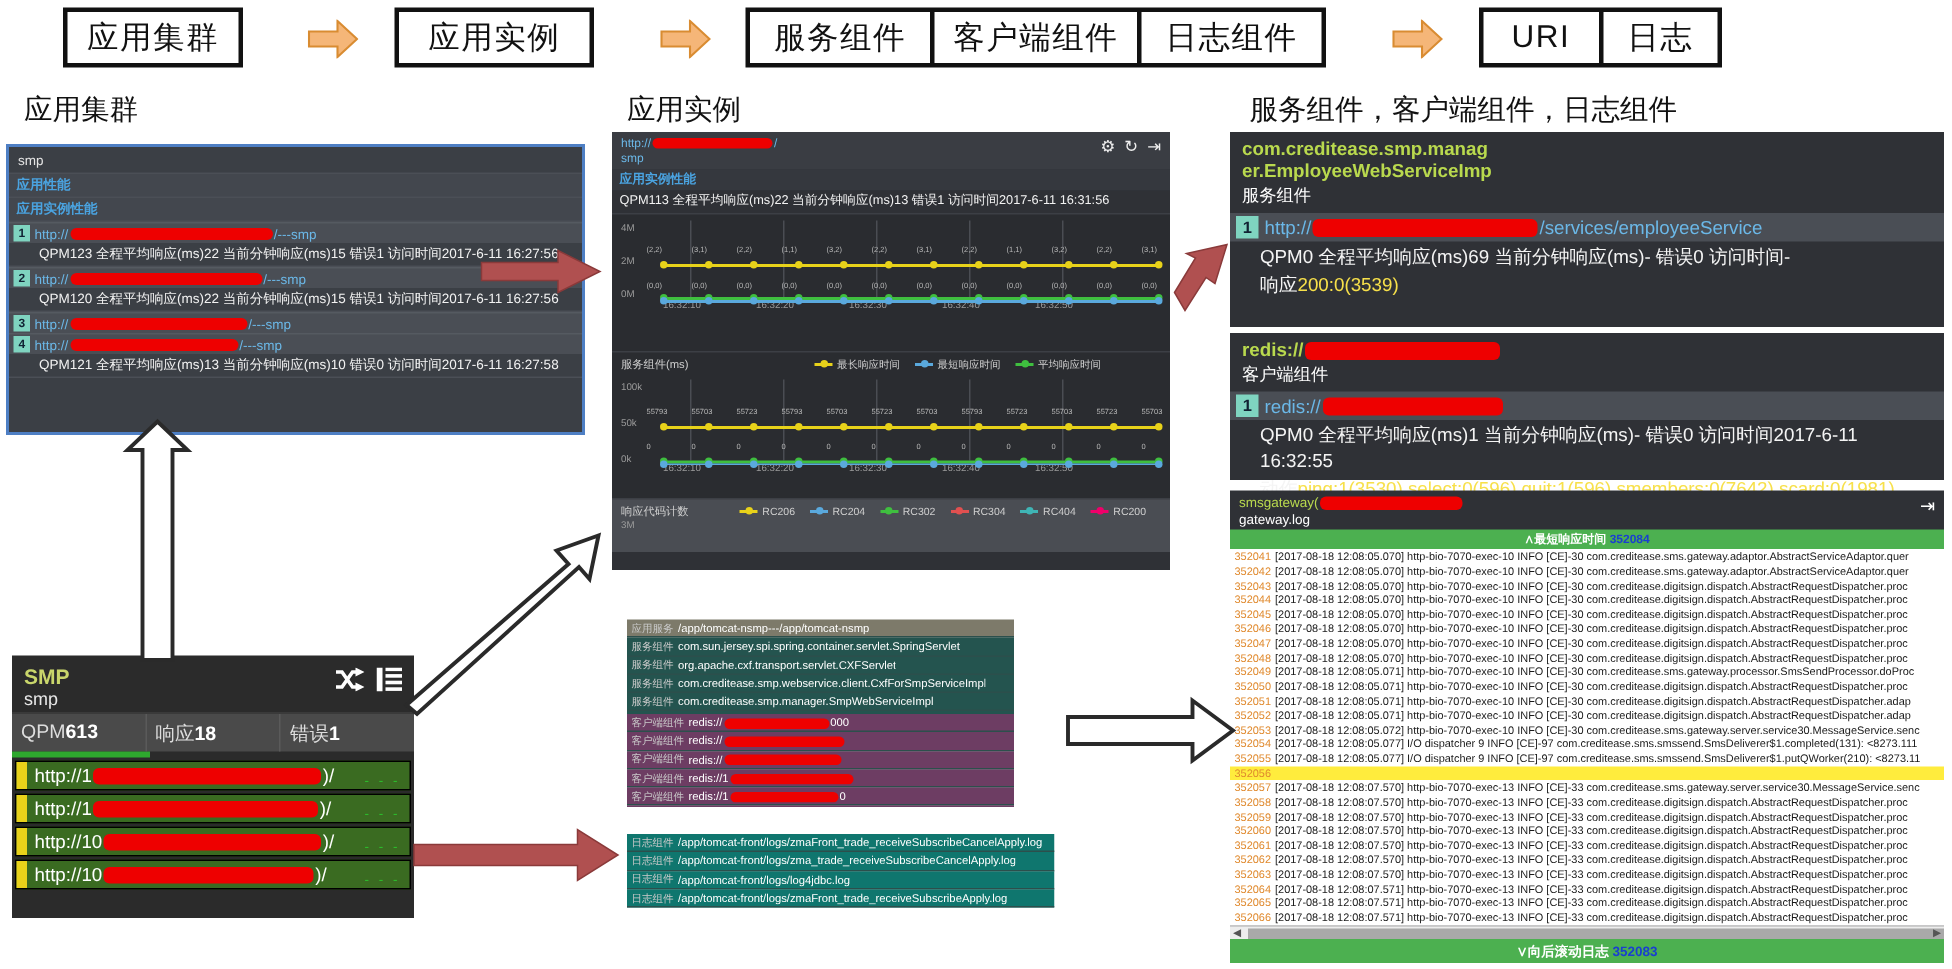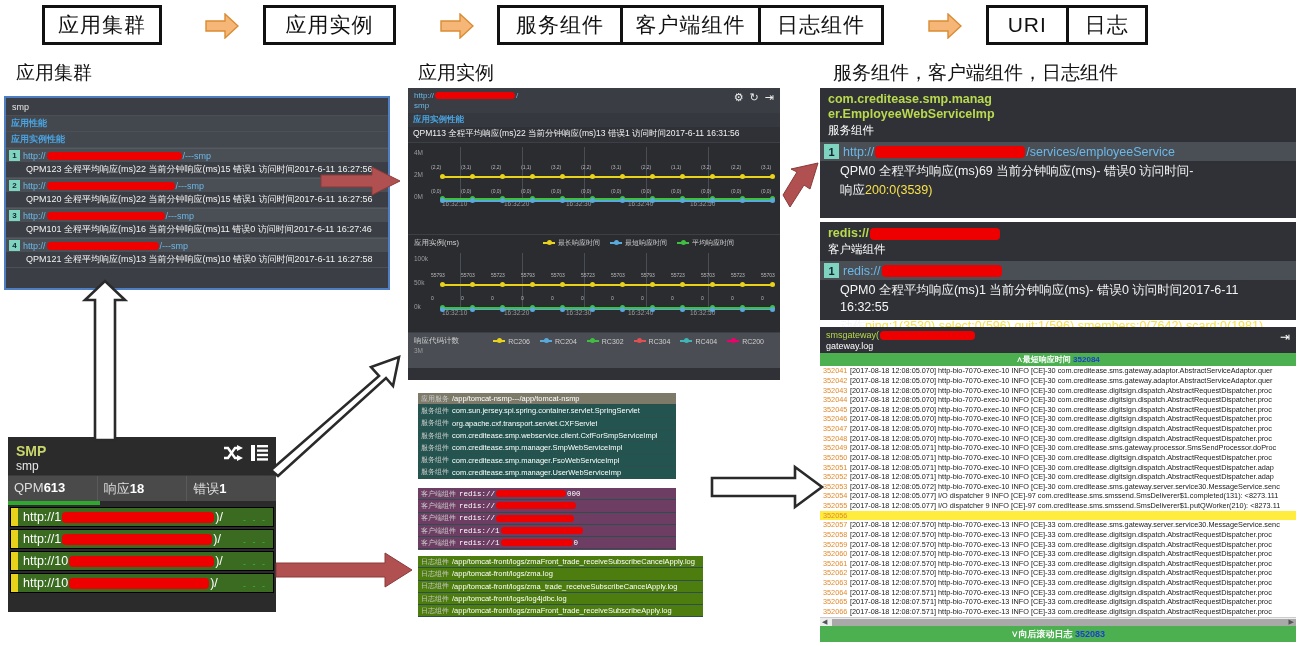--- a/index.html
+++ b/index.html
@@ -100,25 +100,25 @@
   .pval { position:absolute; font-size:5px; color:#b9b9b9; white-space:nowrap; }
   .xtick { position:absolute; font-size:6.5px; color:#9b9b9b; }
   .vgrid { position:absolute; width:1px; background:#4a4d53; }
 
   
   #comp-list { left:418px; top:393px; width:258px; height:123px; font-size:7.5px;
       overflow:hidden; }
   .comp-row { display:flex; align-items:center; height:12.3px; border-bottom:1px solid #2c4f4c; }
   .comp-tag { color:#c9c9c9; font-size:7px; padding:0 3px; flex:0 0 auto; }
   .comp-txt { color:#ffffff; font-size:7.5px; white-space:nowrap; overflow:hidden; }
-  .r-app { background:#7d7a6a; }
+  .r-app { background:#7d7a6a;margin-top:20px; }
   .r-svc { background:#24544f; }
   .r-cli { background:#6d3d63; }
-  .r-log { background:#4d7c0f; }
-  #cli-list { left:418px; top:488px; width:258px; height:62px; font-size:7.5px; overflow:hidden;font-family:Liberation Mono, monospace; }
+  .r-log { background:#0f766e; }
+  #cli-list { left:418px; top:476px; width:258px; height:62px; font-size:7.5px; overflow:hidden; }
   #log-list { left:418px; top:556px; width:285px; height:70px; font-size:7.5px; overflow:hidden; }
 
   
   #svc-panel { left:820px; top:88px; width:476px; height:130px; background:#2f3136; color:#e8e8e8; }
   #cli-panel { left:820px; top:222px; width:476px; height:98px; background:#2f3136; color:#e8e8e8; }
   .rp-title { color:#b9d94e; font-size:12.5px; line-height:1.2; padding:4px 8px 0 8px; font-weight:bold; }
   .rp-kind { color:#fff; font-size:11.5px; padding:1px 8px 4px 8px; }
   .rp-row { display:flex; align-items:center; background:#4a4e55; padding:2px 4px; }
   .rp-badge { background:#7fd4c0; color:#123; font-weight:bold; font-size:11px; width:15px;
       height:15px; display:flex; align-items:center; justify-content:center; margin-right:4px; flex:0 0 auto; }
@@ -199,21 +199,20 @@
       <div class="inst-detail">QPM123  全程平均响应(ms)22  当前分钟响应(ms)15  错误1  访问时间2017-6-11 16:27:56</div>
       <div class="inst-row">
         <span class="inst-badge">2</span>
         <span class="inst-url">http://<span class="redact" style="width:128px"></span>/---smp</span>
       </div>
       <div class="inst-detail">QPM120  全程平均响应(ms)22  当前分钟响应(ms)15  错误1  访问时间2017-6-11 16:27:56</div>
       <div class="inst-row">
         <span class="inst-badge">3</span>
         <span class="inst-url">http://<span class="redact" style="width:118px"></span>/---smp</span>
       </div>
-      <div class="inst-detail">QPM101  全程平均响应(ms)16  当前分钟响应(ms)11  错误0  访问时间2017-6-11 16:27:46</div>
       <div class="inst-row">
         <span class="inst-badge">4</span>
         <span class="inst-url">http://<span class="redact" style="width:112px"></span>/---smp</span>
       </div>
       <div class="inst-detail">QPM121  全程平均响应(ms)13  当前分钟响应(ms)10  错误0  访问时间2017-6-11 16:27:58</div>
     </div>
 
   <div class="cp-footer">
     
     
@@ -363,21 +362,21 @@
         <span class="pval" style="left: 293px; top: 45px;">(0,0)</span>
         <div class="pdot" style="left: 331.5px; top: 55.3px; background: rgb(90, 169, 221);"></div>
         <span class="pval" style="left: 323px; top: 45px;">(0,0)</span>
         <div class="pdot" style="left: 361.5px; top: 55.3px; background: rgb(90, 169, 221);"></div>
         <span class="pval" style="left: 353px; top: 45px;">(0,0)</span>
       </div>
   </div>
 
   <div class="chart-block" style="height:98px;">
     <div class="chart-hdr">
-      <span class="ttl">应用实例(ms)</span>
+      <span class="ttl">服务组件(ms)</span>
       <span class="lgd" id="lgd-1">
           <span>
             <i style="background:#e8d21a;color:#e8d21a"></i>
             <span>最长响应时间</span>
           </span>
           <span>
             <i style="background:#5aa9dd;color:#5aa9dd"></i>
             <span>最短响应时间</span>
           </span>
           <span>
@@ -555,24 +554,20 @@
     </div>
     <div class="comp-row r-cli"></div>
   </div>
 <div class="abs" id="log-list">
     <div class="comp-row r-log">
       <span class="comp-tag">日志组件</span>
       <span class="comp-txt">/app/tomcat-front/logs/zmaFront_trade_receiveSubscribeCancelApply.log</span>
     </div>
     <div class="comp-row r-log">
       <span class="comp-tag">日志组件</span>
-      <span class="comp-txt">/app/tomcat-front/logs/zma.log</span>
-    </div>
-    <div class="comp-row r-log">
-      <span class="comp-tag">日志组件</span>
       <span class="comp-txt">/app/tomcat-front/logs/zma_trade_receiveSubscribeCancelApply.log</span>
     </div>
     <div class="comp-row r-log">
       <span class="comp-tag">日志组件</span>
       <span class="comp-txt">/app/tomcat-front/logs/log4jdbc.log</span>
     </div>
     <div class="comp-row r-log">
       <span class="comp-tag">日志组件</span>
       <span class="comp-txt">/app/tomcat-front/logs/zmaFront_trade_receiveSubscribeApply.log</span>
     </div>

